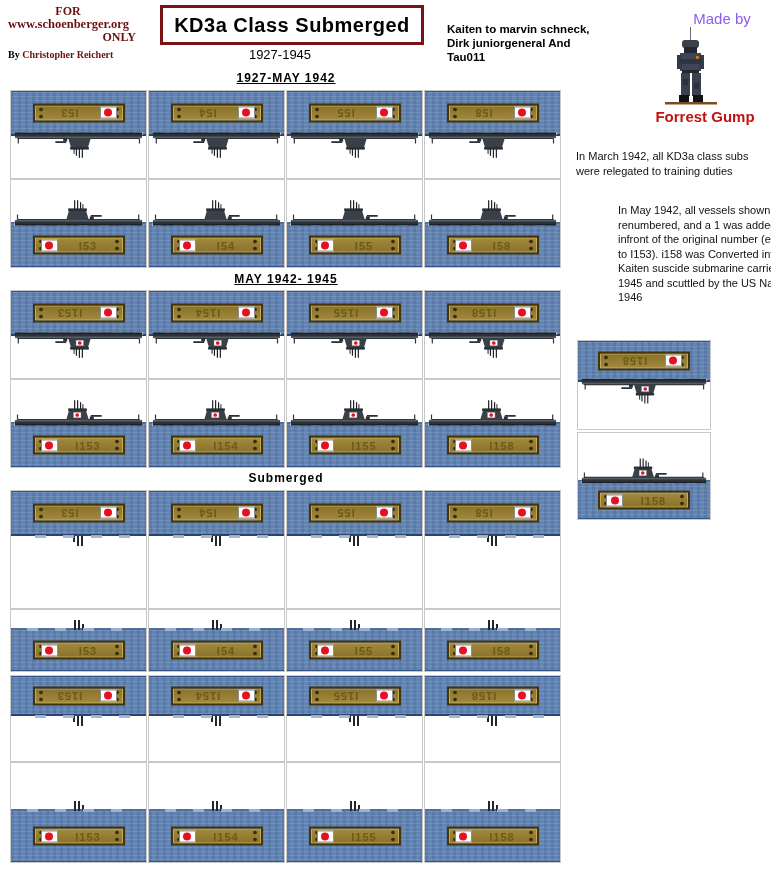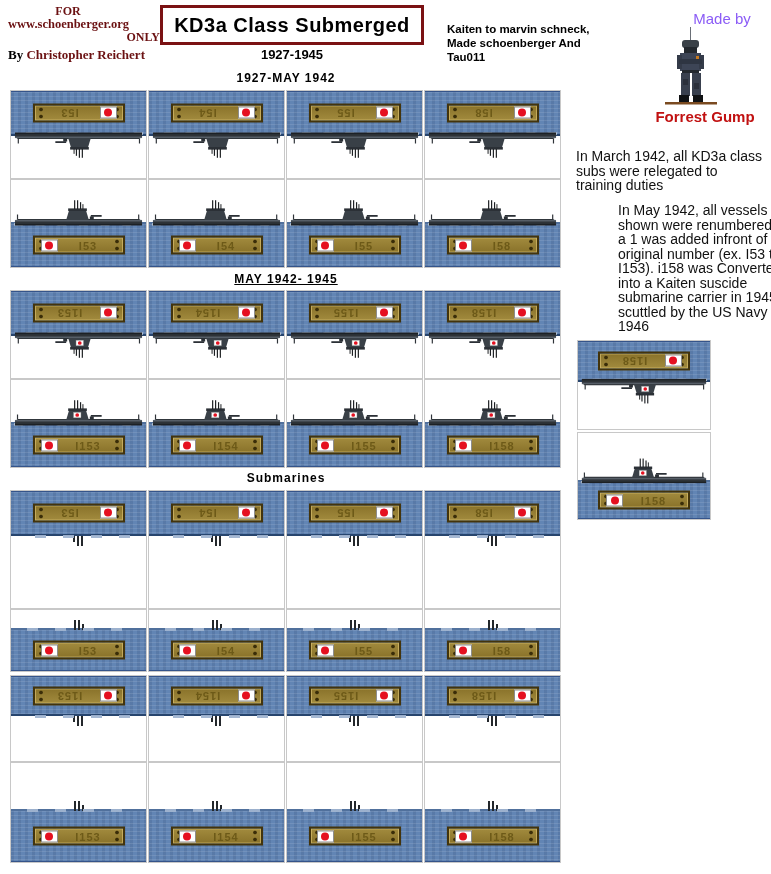--- a/index.html
+++ b/index.html
@@ -5,50 +5,50 @@
   html,body{margin:0;padding:0;background:#fff;}
   body{position:relative;width:771px;height:874px;overflow:hidden;
        font-family:"Liberation Sans",sans-serif;color:#111;}
 
   
   .credit{position:absolute;left:8px;top:5px;width:152px;
           font-family:"Liberation Serif",serif;font-weight:bold;
           font-size:12px;line-height:13px;color:#6b1112;}
   .credit .l1{text-align:center;padding-right:32px;}
   .credit .l2{font-size:12.5px;}
-  .credit .l3{text-align:right;}
-  .byline{margin-top:4px;font-size:13px;color:#000;}
+  .credit .l3{text-align:right;padding-right:24px;}
+  .byline{margin-top:4px;font-size:10px;color:#000;}
   .byline .author{color:#6b1112;}
 
   .title-box{position:absolute;left:160px;top:5px;width:258px;height:34px;
              border:3px solid #7a1113;background:#fff;display:flex;
              align-items:center;justify-content:center;
              font-weight:bold;font-size:20px;letter-spacing:.5px;color:#000;}
-  .subtitle{position:absolute;left:160px;top:47px;width:264px;text-align:center;
-            font-weight:bold;font-size:13px;color:#000;}
+  .subtitle{position:absolute;left:148px;top:47px;width:264px;text-align:center;
+            font-weight:normal;font-size:13px;color:#000;}
 
   .thanks{position:absolute;left:447px;top:22px;font-weight:bold;
           font-size:11.5px;line-height:14px;color:#000;}
 
   .madeby{position:absolute;left:662px;top:10px;width:120px;text-align:center;
           font-weight:normal;font-size:15px;color:#8b5cf6;}
   .soldier{position:absolute;left:663px;top:27px;}
   .gumpname{position:absolute;left:630px;top:108px;width:150px;text-align:center;
             font-weight:bold;font-size:15px;color:#c11111;}
 
   
-  .note{position:absolute;left:576px;width:188px;font-size:14px;
+  .note{position:absolute;left:576px;width:188px;font-size:11px;
         line-height:14.5px;color:#111;}
   .note1{top:149px;}
   .note2{top:203px;margin-left:42px;}
 
   
   .sec{position:absolute;left:10px;width:552px;text-align:center;
        font-weight:bold;font-size:12px;letter-spacing:1px;color:#000;}
-  .sec1{top:71px;}
+  .sec1{top:71px;text-decoration:underline;}
   .sec2{top:272px;text-decoration:underline;}
   .sec3{top:471px;}
 
   
   .row{position:absolute;left:10px;display:flex;}
   .r1{top:90px}.r2{top:179px}.r3{top:290px}.r4{top:379px}
   .r5{top:490px}.r6{top:609px}.r7{top:675px}.r8{top:762px}
 
   .tile{position:relative;box-sizing:border-box;width:137px;margin-right:1px;
         border:1px solid #c8c8c8;background:#fff;overflow:hidden;}
@@ -127,21 +127,21 @@
   <div class="byline"><span>By</span> <span class="author">Christopher Reichert</span></div>
 </div>
 
 <div class="title-box">
   <span>KD3a Class Submerged</span>
 </div>
 <div class="subtitle">1927-1945</div>
 
 <div class="thanks">
   <div>Kaiten to marvin schneck,</div>
-  <div>Made schoenberger And</div>
+  <div>Dirk juniorgeneral And</div>
   <div>Tau011</div>
 </div>
 
 <div class="madeby">Made by</div>
 <svg class="soldier" width="56" height="80" viewBox="0 0 56 80">
   <rect x="27" y="0" width="1" height="15" fill="#6a6f76"></rect>
   <rect x="19" y="13" width="17" height="8" rx="3" fill="#3a4148"></rect>
   <rect x="21" y="20" width="13" height="6" fill="#23282e"></rect>
   <rect x="17" y="26" width="21" height="18" fill="#3d4556"></rect>
   <rect x="14" y="28" width="5" height="14" fill="#343b49"></rect>
@@ -157,21 +157,21 @@
   <rect x="30" y="68" width="10" height="7" fill="#101214"></rect>
   <rect x="2" y="75" width="52" height="2.5" fill="#7a4a20"></rect>
 </svg>
 <div class="gumpname">Forrest Gump</div>
 
 <div class="note note1">In March 1942, all KD3a class subs were relegated to training duties</div>
 <div class="note note2">In May 1942, all vessels shown were renumbered, and a 1 was added infront of the original number (ex. I53 to I153). i158 was Converted into a Kaiten suscide submarine carrier in 1945 and scuttled by the US Navy in 1946</div>
 
 <div class="sec sec1">1927-MAY 1942</div>
 <div class="sec sec2">MAY 1942- 1945</div>
-<div class="sec sec3">Submarines</div>
+<div class="sec sec3">Submerged</div>
 
 <div class="row r1">
     <div class="tile surface-top flipped">
       <div class="water">
         <div class="plate">
           <div class="flag">
             <div class="dot"></div>
           </div>
           <div class="num">I53</div>
         </div>

